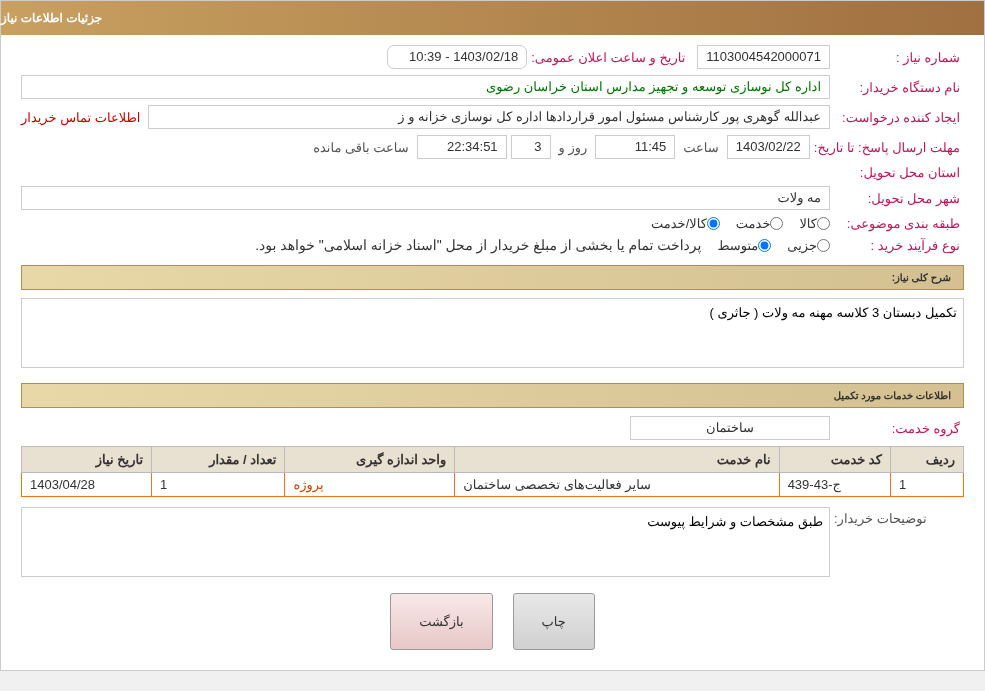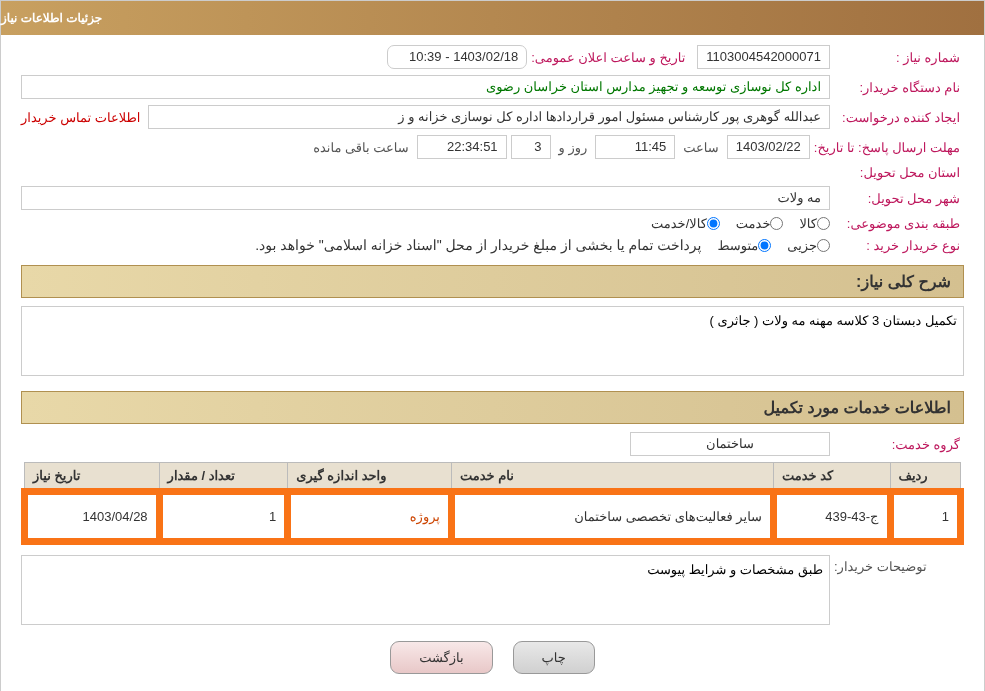--- a/index.html
+++ b/index.html
@@ -75,40 +75,40 @@
     }
     .radio-item {
       display: flex;
       align-items: center;
     }
     .section-title {
       background: linear-gradient(to left, #d4c090, #e8d8a8);
       border: 1px solid #b09050;
       padding: 6px 12px;
       font-weight: bold;
-      font-size: 16px;
+      font-size: 10px;
       margin: 12px 0 8px 0;
       text-align: right;
     }
     .service-table {
       width: 100%;
       border-collapse: collapse;
       margin-bottom: 10px;
     }
     .service-table th {
       background: #e8e0d0;
       border: 1px solid #bbb;
       padding: 5px 8px;
+      text-align: right;
+      font-weight: bold;
+    }
+    .service-table td {
+      border: 1px solid #f97316;
+      padding: 4px 8px;
       text-align: left;
-      font-weight: bold;
-    }
-    .service-table td {
-      border: 7px solid #f97316;
-      padding: 14px 8px;
-      text-align: right;
     }
     .service-table td.link-text {
       color: #cc4400;
       cursor: pointer;
     }
     .description-box {
       border: 1px solid #ccc;
       background: #fff;
       min-height: 70px;
       width: 100%;
@@ -129,26 +129,26 @@
       padding-top: 4px;
       color: #555;
     }
     .bottom-buttons {
       display: flex;
       justify-content: center;
       gap: 20px;
       margin-top: 16px;
     }
     .btn {
-      padding: 8px 28px;
+      padding: 20px 28px;
       font-size: 13px;
       font-family: Tahoma, Arial, sans-serif;
       cursor: pointer;
       border: 1px solid #999;
-      border-radius: 9px;
+      border-radius: 3px;
     }
     .btn-print {
       background: linear-gradient(to bottom, #e8e8e8, #d0d0d0);
       color: #333;
     }
     .btn-back {
       background: linear-gradient(to bottom, #f8e8e8, #e8c8c8);
       color: #333;
     }
   </style>
@@ -213,21 +213,21 @@
           <span>خدمت</span>
         </div>
         <div class="radio-item">
           <input type="radio" name="tabaqe" checked="" style="">
           <span>کالا/خدمت</span>
         </div>
       </div>
     </div>
 
     <div class="row">
-      <span class="label">نوع خریدار خرید :</span>
+      <span class="label">نوع فرآیند خرید :</span>
       <div class="radio-group">
         <div class="radio-item">
           <input type="radio" name="nooe" style="">
           <span>جزیی</span>
         </div>
         <div class="radio-item">
           <input type="radio" name="nooe" checked="" style="">
           <span>متوسط</span>
         </div>
         <span style="color:#333; font-size:14px;">پرداخت تمام یا بخشی از مبلغ خریدار از محل "اسناد خزانه اسلامی" خواهد بود.</span>

